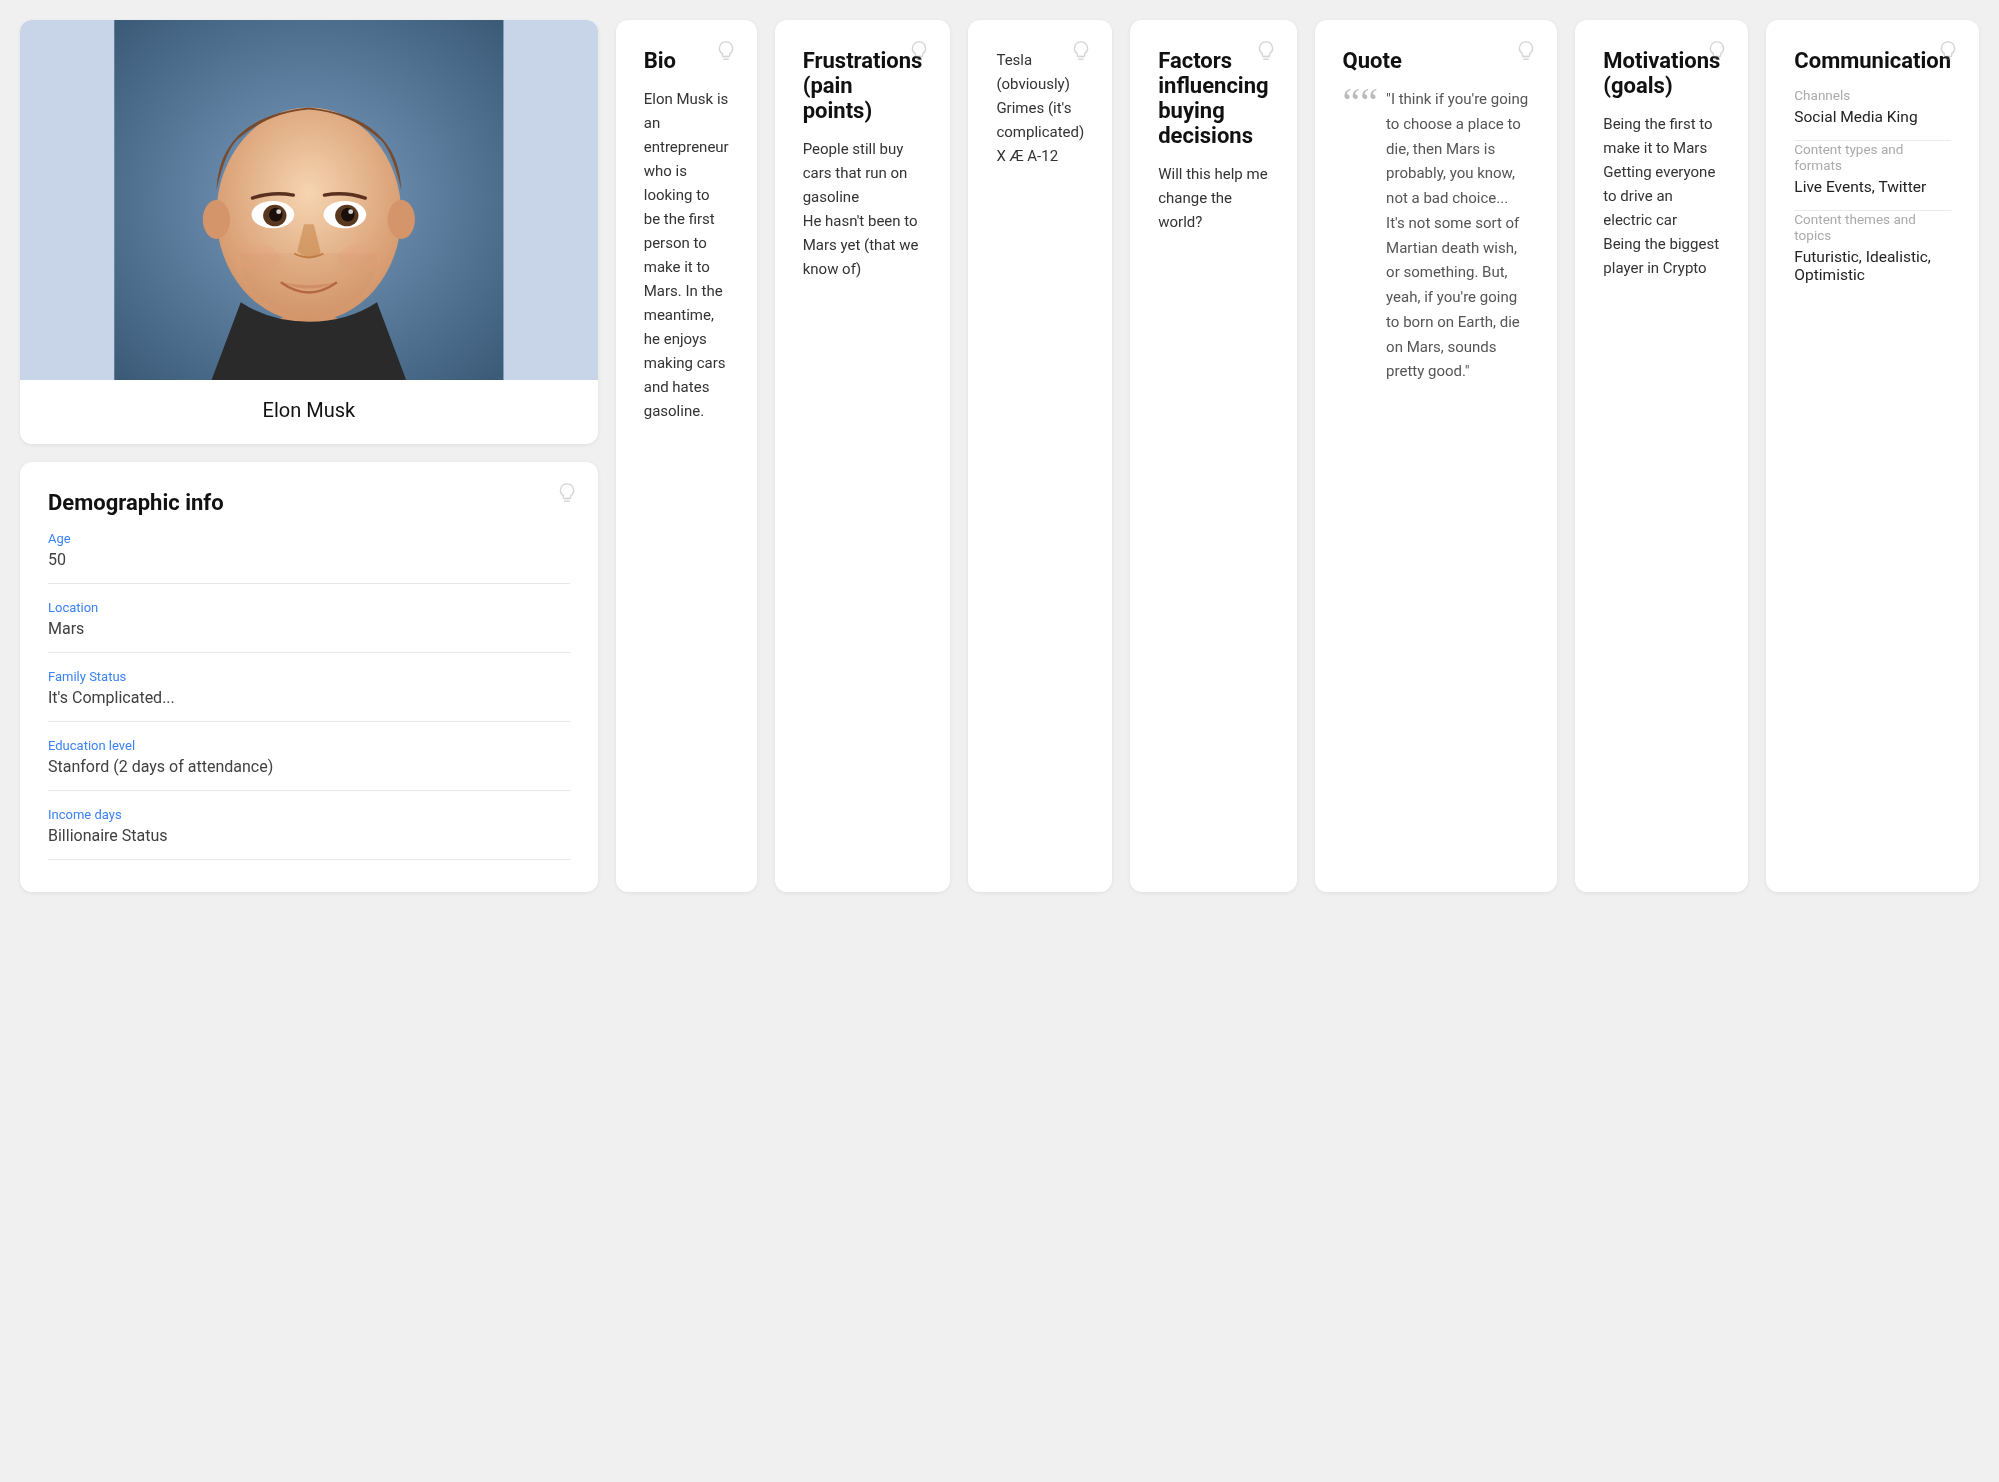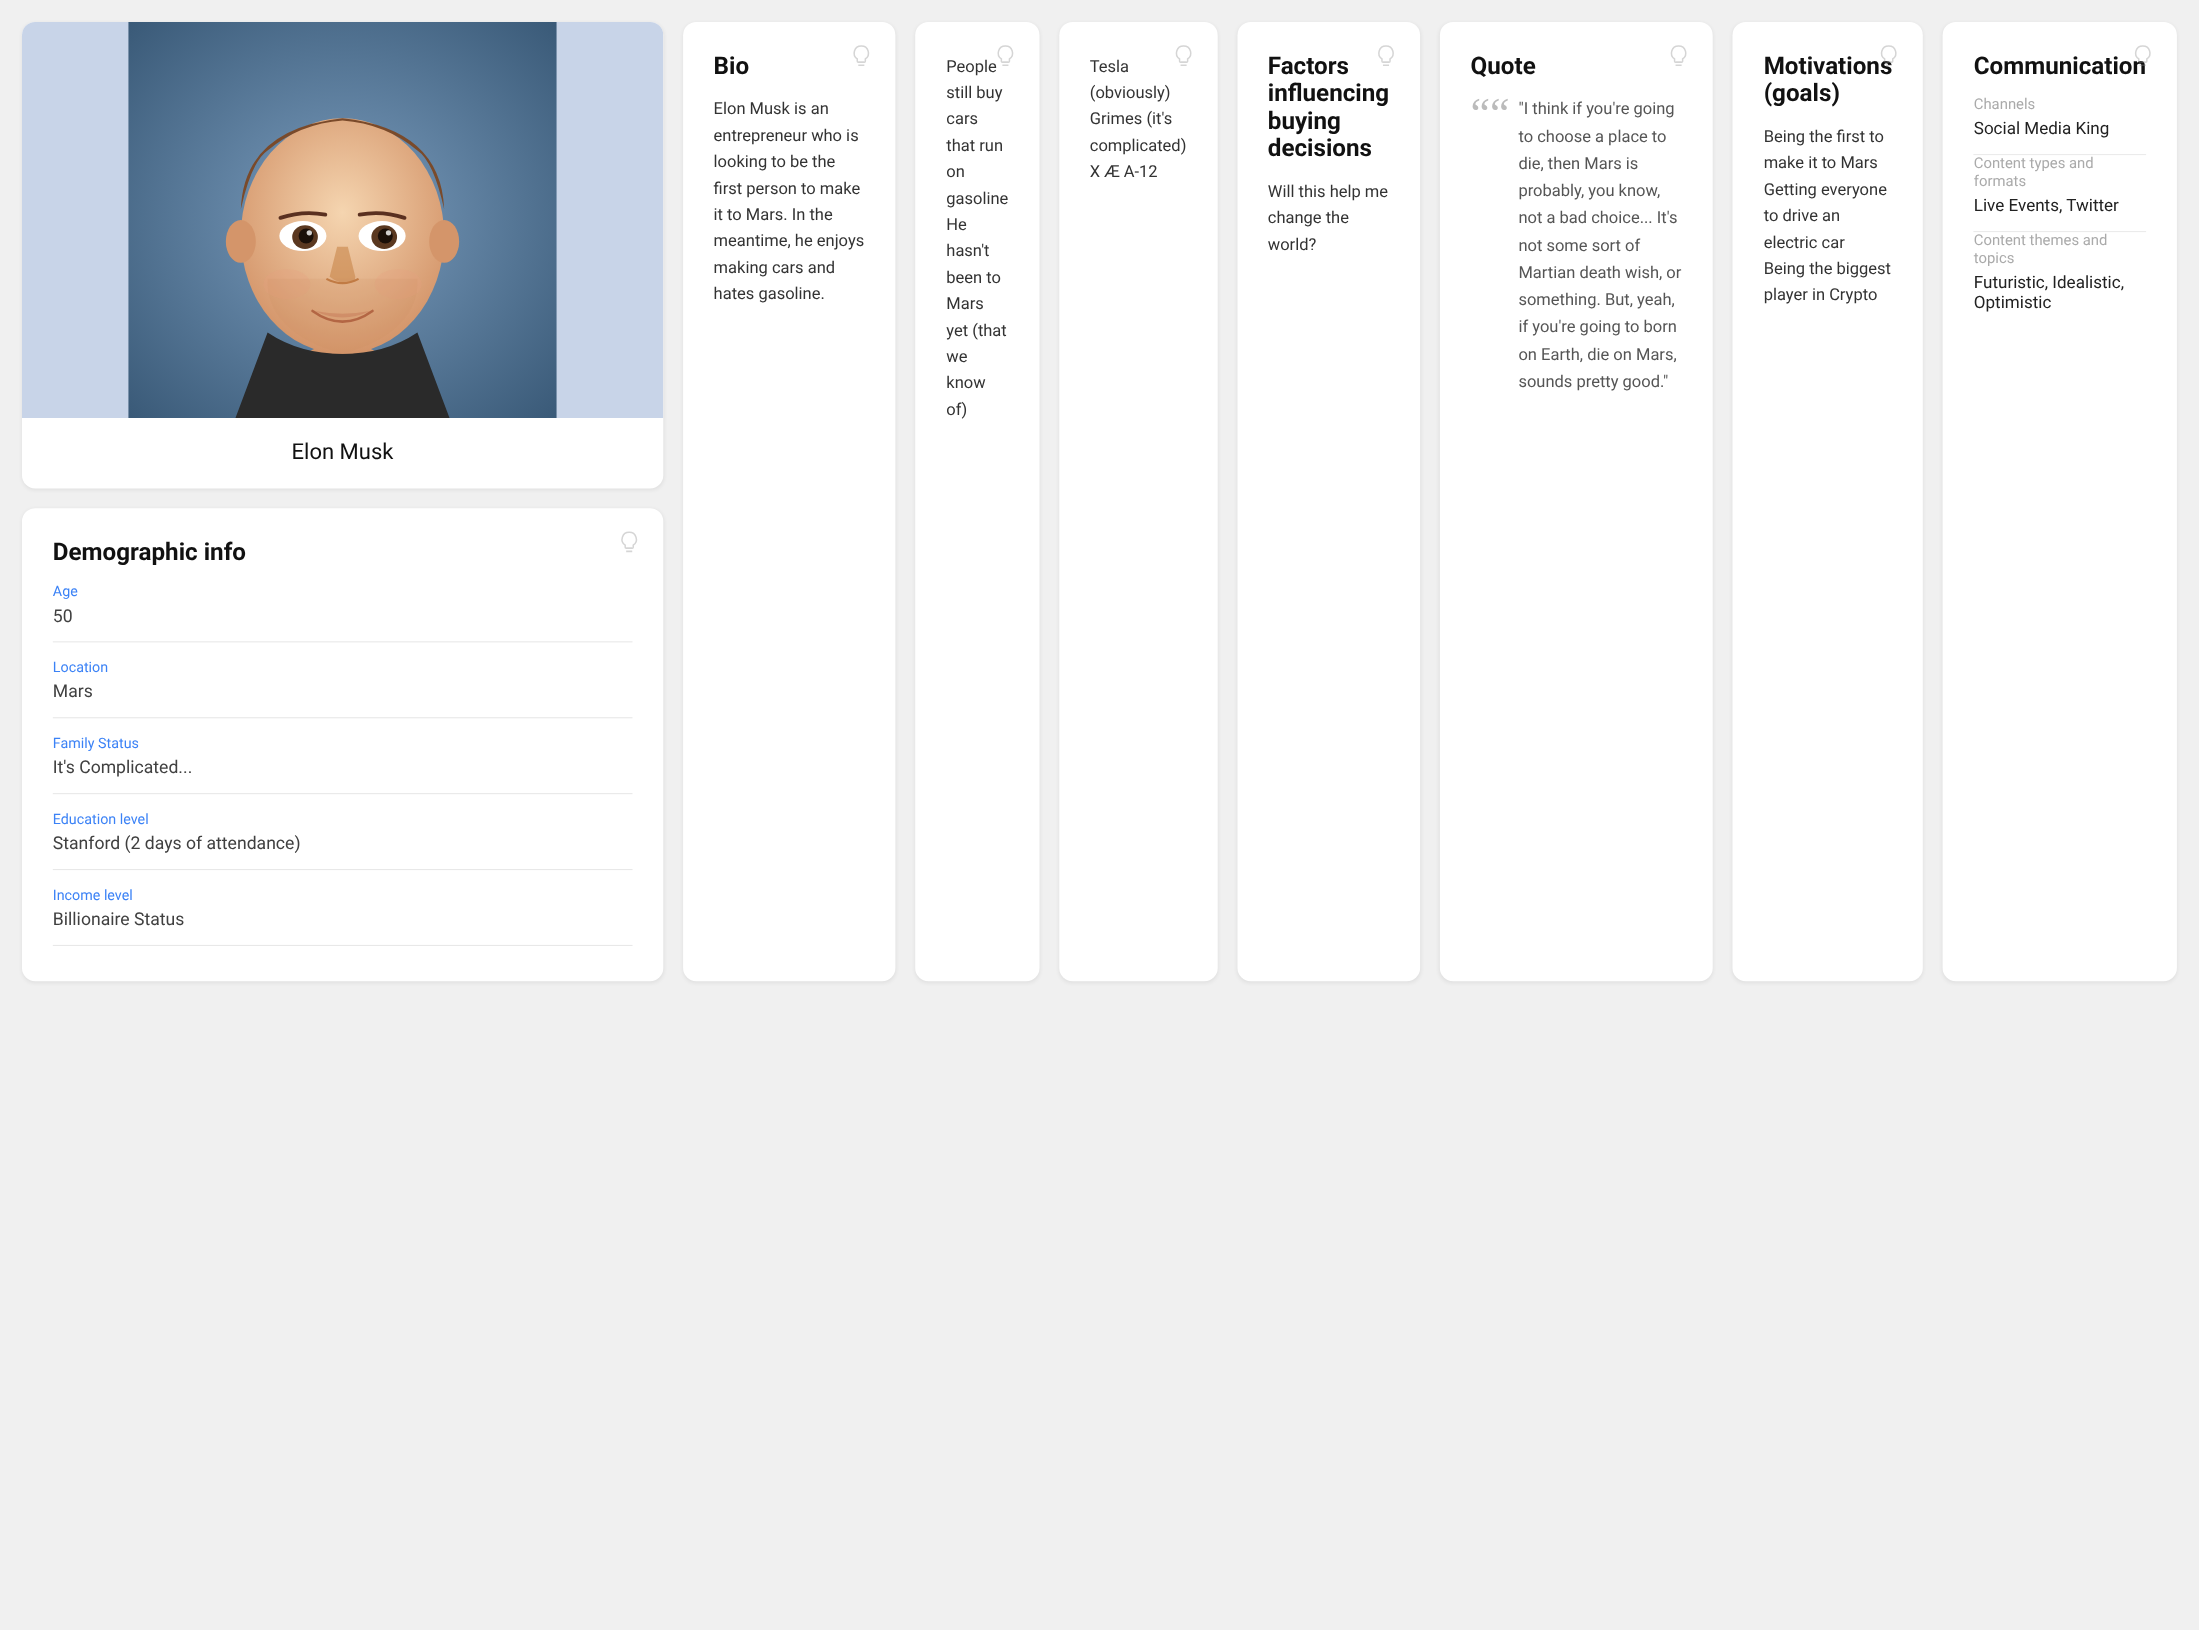--- a/index.html
+++ b/index.html
@@ -202,21 +202,21 @@
         </div>
         <div class="demo-field">
           <div class="demo-label">Family Status</div>
           <div class="demo-value">It's Complicated...</div>
         </div>
         <div class="demo-field">
           <div class="demo-label">Education level</div>
           <div class="demo-value">Stanford (2 days of attendance)</div>
         </div>
         <div class="demo-field">
-          <div class="demo-label">Income level</div>
+          <div class="demo-label">Income days</div>
           <div class="demo-value">Billionaire Status</div>
         </div>
       </div>
     </div>
 
   </div>
 
   <div class="col-mid">
 
     <div class="card">
@@ -228,20 +228,21 @@
       <div class="card-title">Bio</div>
       <div class="card-body">Elon Musk is an entrepreneur who is looking to be the first person to make it to Mars. In the meantime, he enjoys making cars and hates gasoline.</div>
     </div>
 
     <div class="card">
       <svg class="light-icon" viewBox="0 0 24 24" fill="none" stroke="#888" stroke-width="1.5">
         <path d="M12 2a7 7 0 0 1 4 12.8V17a1 1 0 0 1-1 1H9a1 1 0 0 1-1-1v-2.2A7 7 0 0 1 12 2z"></path>
         <line x1="9" y1="21" x2="15" y2="21"></line>
         <line x1="9" y1="18" x2="15" y2="18"></line>
       </svg>
+      <div class="card-title">Frustrations (pain points)</div>
       <div class="card-body" style="white-space: pre-line;">People still buy cars that run on gasoline
 He hasn't been to Mars yet (that we know of)</div>
     </div>
 
     <div class="card">
       <svg class="light-icon" viewBox="0 0 24 24" fill="none" stroke="#888" stroke-width="1.5">
         <path d="M12 2a7 7 0 0 1 4 12.8V17a1 1 0 0 1-1 1H9a1 1 0 0 1-1-1v-2.2A7 7 0 0 1 12 2z"></path>
         <line x1="9" y1="21" x2="15" y2="21"></line>
         <line x1="9" y1="18" x2="15" y2="18"></line>
       </svg>

